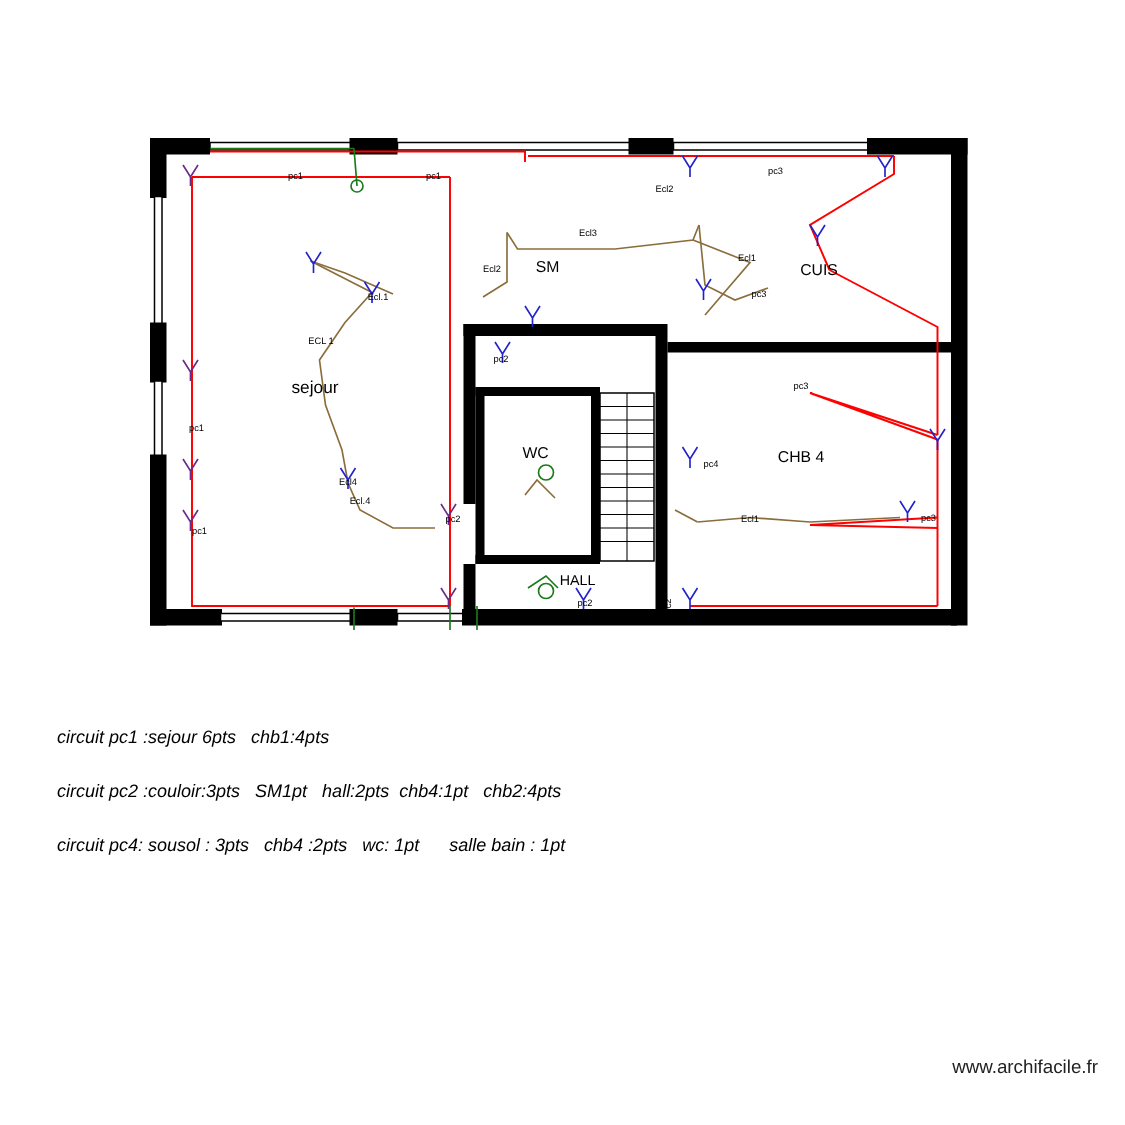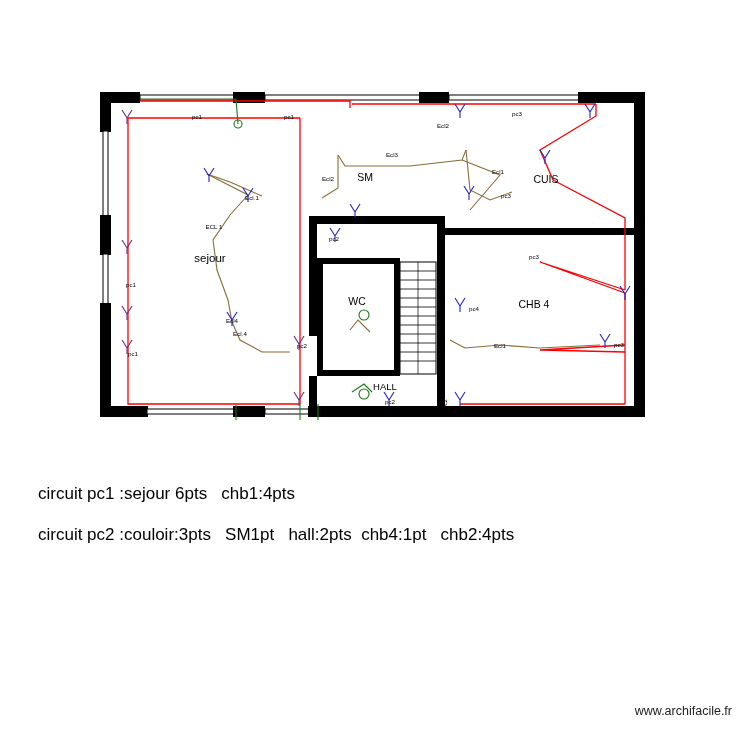--- a/index.html
+++ b/index.html
@@ -24,26 +24,27 @@
   #plan-svg {
     display: block;
   }
   #legend {
     position: absolute;
     left: 38px;
     top: 485px;
     width: 690px;
   }
   .legend-line {
-    font-size: 17px;
+    font-size: 12px;
     color: #000000;
     line-height: 1.0;
     margin-bottom: 24px;
     white-space: pre;
     font-family: "Liberation Sans", sans-serif;
+    font-style: italic;
   }
   #footer {
     position: absolute;
     right: 18px;
     bottom: 32px;
     font-size: 12.5px;
     color: #222222;
     font-family: "Liberation Sans", sans-serif;
   }
   text {
@@ -212,15 +213,16 @@
     <text x="447" y="404" text-anchor="middle" transform="rotate(-90 447 404)">pc2</text>
     <text x="232" y="323" text-anchor="middle">Ecl4</text>
   </g>
 
 </svg>
 </div>
 
 <div id="legend">
   <div class="legend-line">circuit pc1 :sejour 6pts   chb1:4pts</div>
   <div class="legend-line">circuit pc2 :couloir:3pts   SM1pt   hall:2pts  chb4:1pt   chb2:4pts</div>
+  <div class="legend-line">circuit pc4: sousol : 3pts   chb4 :2pts   wc: 1pt      salle bain : 1pt</div>
 </div>
 
 <div id="footer">www.archifacile.fr</div>
 
 </body></html>

